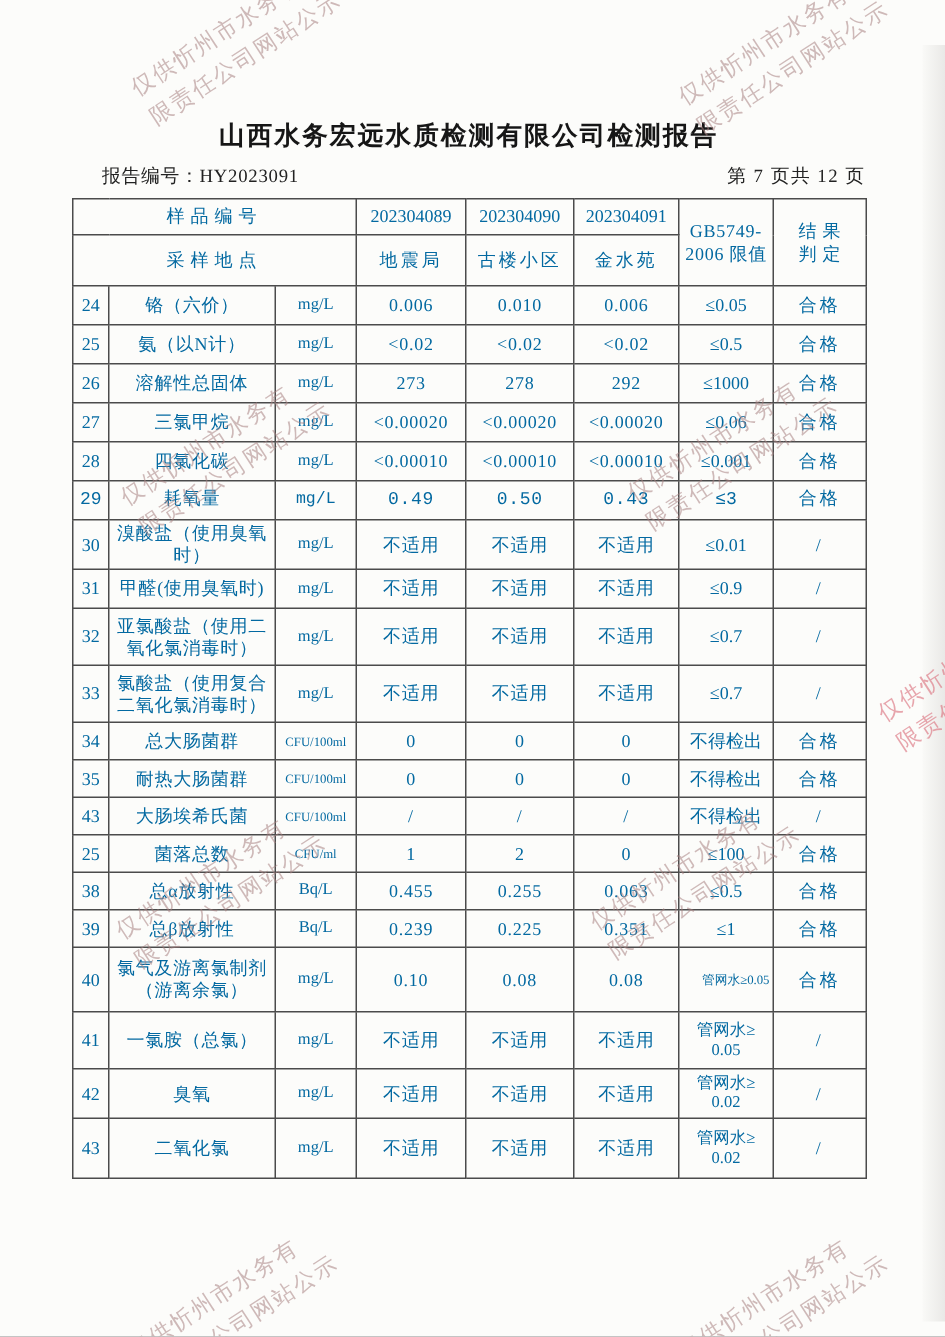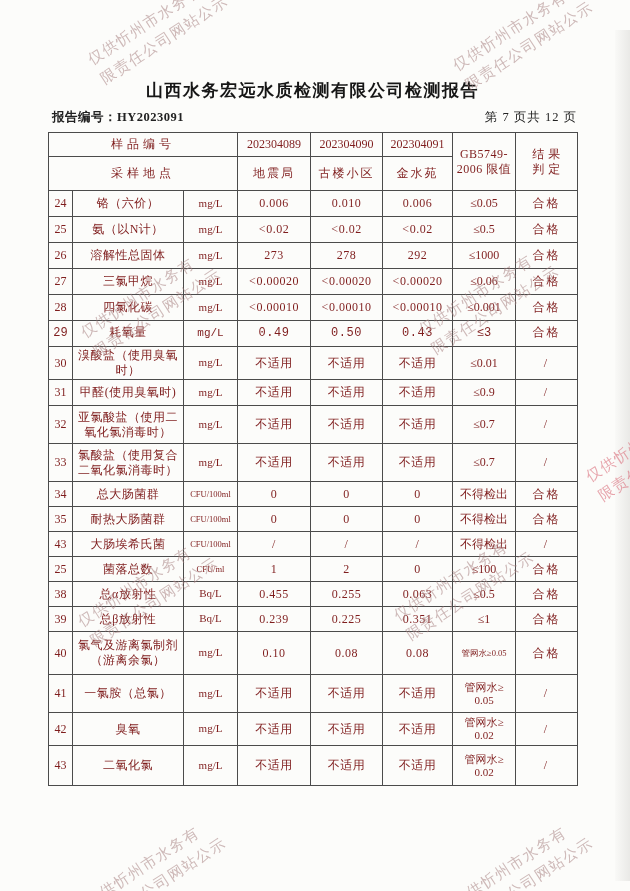--- a/index.html
+++ b/index.html
@@ -22,49 +22,49 @@
     position:absolute; left:48px; top:79px; width:529px;
     text-align:center;
     font-family:"Liberation Sans","DejaVu Sans",sans-serif;
     font-size:17px; font-weight:700; letter-spacing:1.5px;
     color:#161616;
   }
   .meta-row{
     position:absolute; left:48px; top:109px; width:529px;
     font-size:12.5px; color:#222;
   }
-  .report-no{position:absolute;left:4px;top:0;font-weight:700;letter-spacing:0.5px;}
+  .report-no{position:absolute;left:20px;top:0;font-weight:400;letter-spacing:0.5px;}
   .page-info{position:absolute;right:0;top:0;letter-spacing:1px;}
 
   table.report{
     position:absolute; left:48px; top:132px;
     border-collapse:collapse; table-layout:fixed;
     width:529px;
-    font-size:12px; color:#7f1d1d;
+    font-size:12px; color:#0369a1;
   }
   table.report td{
     border:1px solid var(--border,#4b4b4b);
     text-align:center; vertical-align:middle;
     padding:1px 2px;
     line-height:1.25;
     overflow:hidden;
   }
   tr.h1 td{height:21px;}
   tr.h2 td{height:31px;}
   td.h-label{letter-spacing:4px;}
   td.h-sample{letter-spacing:0;}
   td.h-loc{letter-spacing:2px;}
   td.h-merged{line-height:2.1; letter-spacing:0.5px;}
   td.c-no{padding:1px 0;}
   td.c-name{text-align:left; padding-left:5px; padding-right:2px; letter-spacing:0.5px;}
   td.c-unit{font-size:11px;}
   td.c-unit.unit-sm{font-size:8.5px; letter-spacing:0;}
   td.c-val{letter-spacing:0.5px;}
   td.c-limit{letter-spacing:0;}
-  td.c-limit.limit-sm{font-size:8.5px;}
+  td.c-limit.limit-sm{font-size:8.5px;text-align:right;}
   td.c-limit .l2{display:block; line-height:1.15;}
   td.c-limit.two-line{font-size:11px;}
   td.c-result{letter-spacing:2px;}
 
   .wm{
     position:absolute; z-index:6;
     transform:translate(-50%,-50%) rotate(-33deg);
     font-family:"Liberation Sans","DejaVu Sans",sans-serif;
     font-size:15px; letter-spacing:1.5px; line-height:1.5;
     color:var(--wm-color,rgba(166,128,128,0.55));

